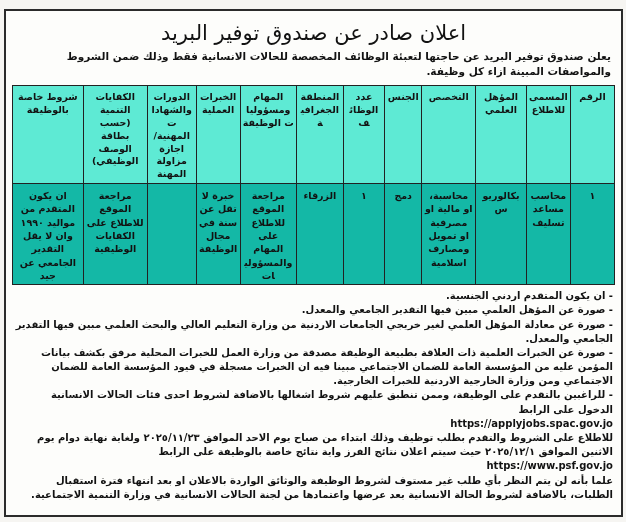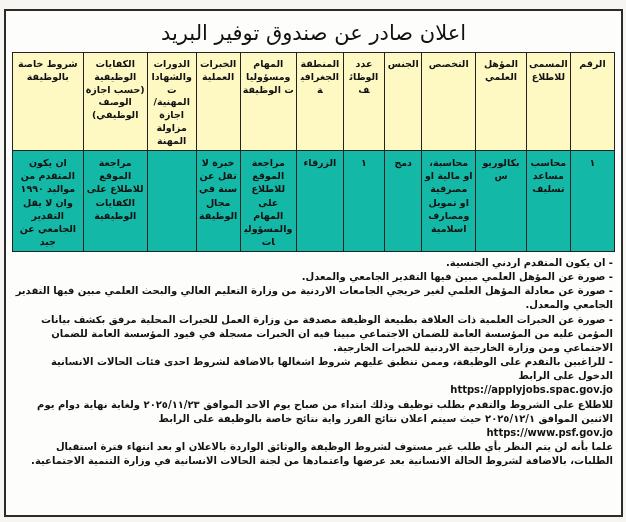--- a/index.html
+++ b/index.html
@@ -41,21 +41,21 @@
   }
   table.jobs th, table.jobs td {
     border: 1.5px solid #222;
     font-weight: bold;
     text-align: center;
     vertical-align: top;
     padding: 5px 2px 2px 2px;
     word-wrap: break-word;
   }
   table.jobs th {
-    background: #fef9c3;
+    background: #5eead4;
     font-size: 9.5px;
     line-height: 1.35;
     height: 86px;
   }
   table.jobs td {
     background: #14b8a6;
     font-size: 9.5px;
     line-height: 1.4;
     height: 90px;
   }
@@ -84,20 +84,21 @@
     direction: ltr;
     unicode-bidi: embed;
     font-size: 10px;
   }
 </style>
 </head>
 <body>
 
 <div class="doc">
   <div class="title">اعلان صادر عن صندوق توفير البريد</div>
+  <div class="subtitle">يعلن صندوق توفير البريد عن حاجتها لتعبئة الوظائف المخصصة للحالات الانسانية فقط وذلك ضمن الشروط والمواصفات المبينة ازاء كل وظيفة.</div>
 
   <table class="jobs">
     <colgroup>
       <col class="c1">
         <col class="c2">
         <col class="c3">
         <col class="c4">
       <col class="c5">
         <col class="c6">
         <col class="c7">
@@ -112,21 +113,21 @@
           <th>الرقم</th>
           <th>المسمى للاطلاع</th>
           <th>المؤهل العلمي</th>
           <th>التخصص</th>
           <th>الجنس</th>
           <th>عدد الوظائف</th>
           <th>المنطقة الجغرافية</th>
           <th>المهام ومسؤوليات الوظيفة</th>
           <th>الخبرات العملية</th>
           <th>الدورات والشهادات المهنية/ اجازة مزاولة المهنة</th>
-          <th>الكفايات الوظيفية (حسب اجازة الوصف الوظيفي)</th>
+          <th>الكفايات التنمية (حسب بطاقة الوصف الوظيفي)</th>
           <th>شروط خاصة بالوظيفة</th>
         </tr>
     </thead>
     <tbody id="body-rows">
         <tr>
           <td>١</td>
           <td>محاسب مساعد تسليف</td>
           <td>بكالوريوس</td>
           <td>محاسبة، او مالية او مصرفية او تمويل ومصارف اسلامية</td>
           <td>دمج</td>

